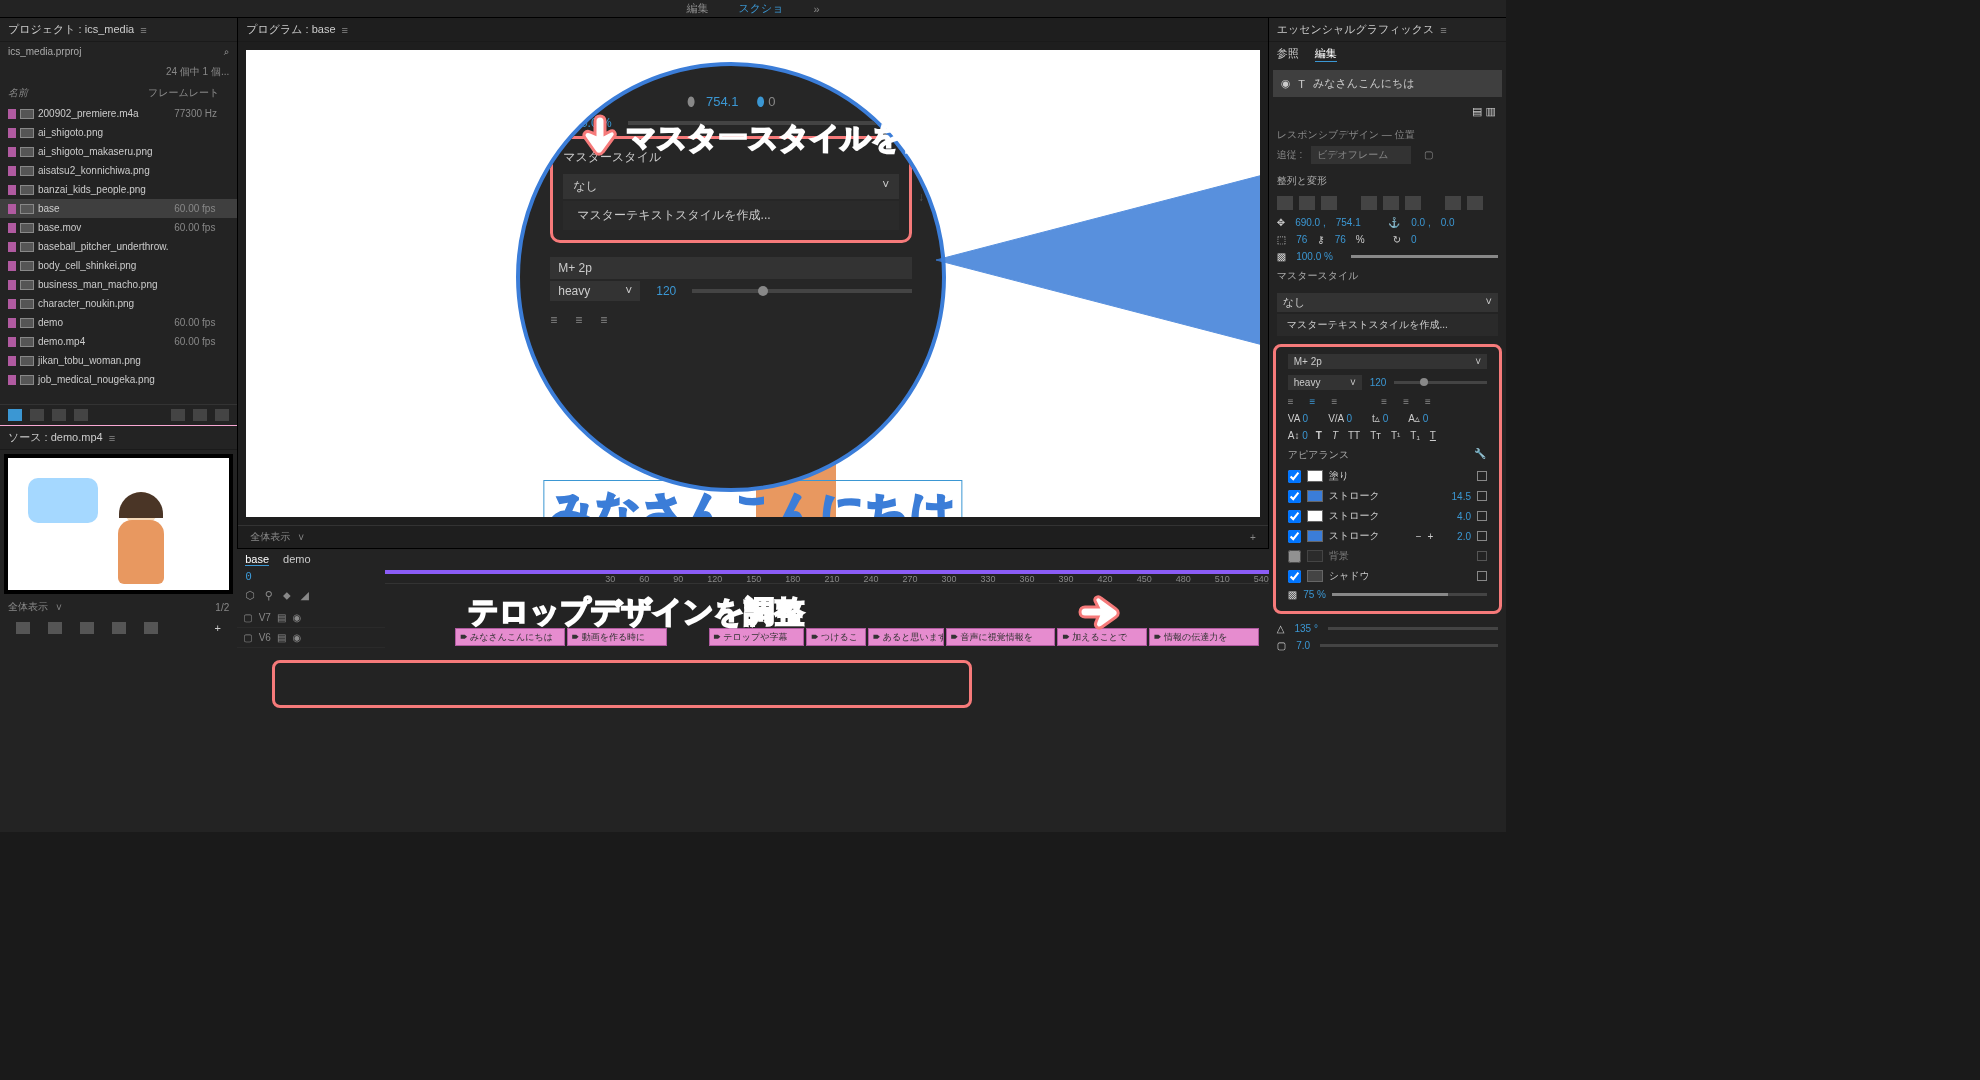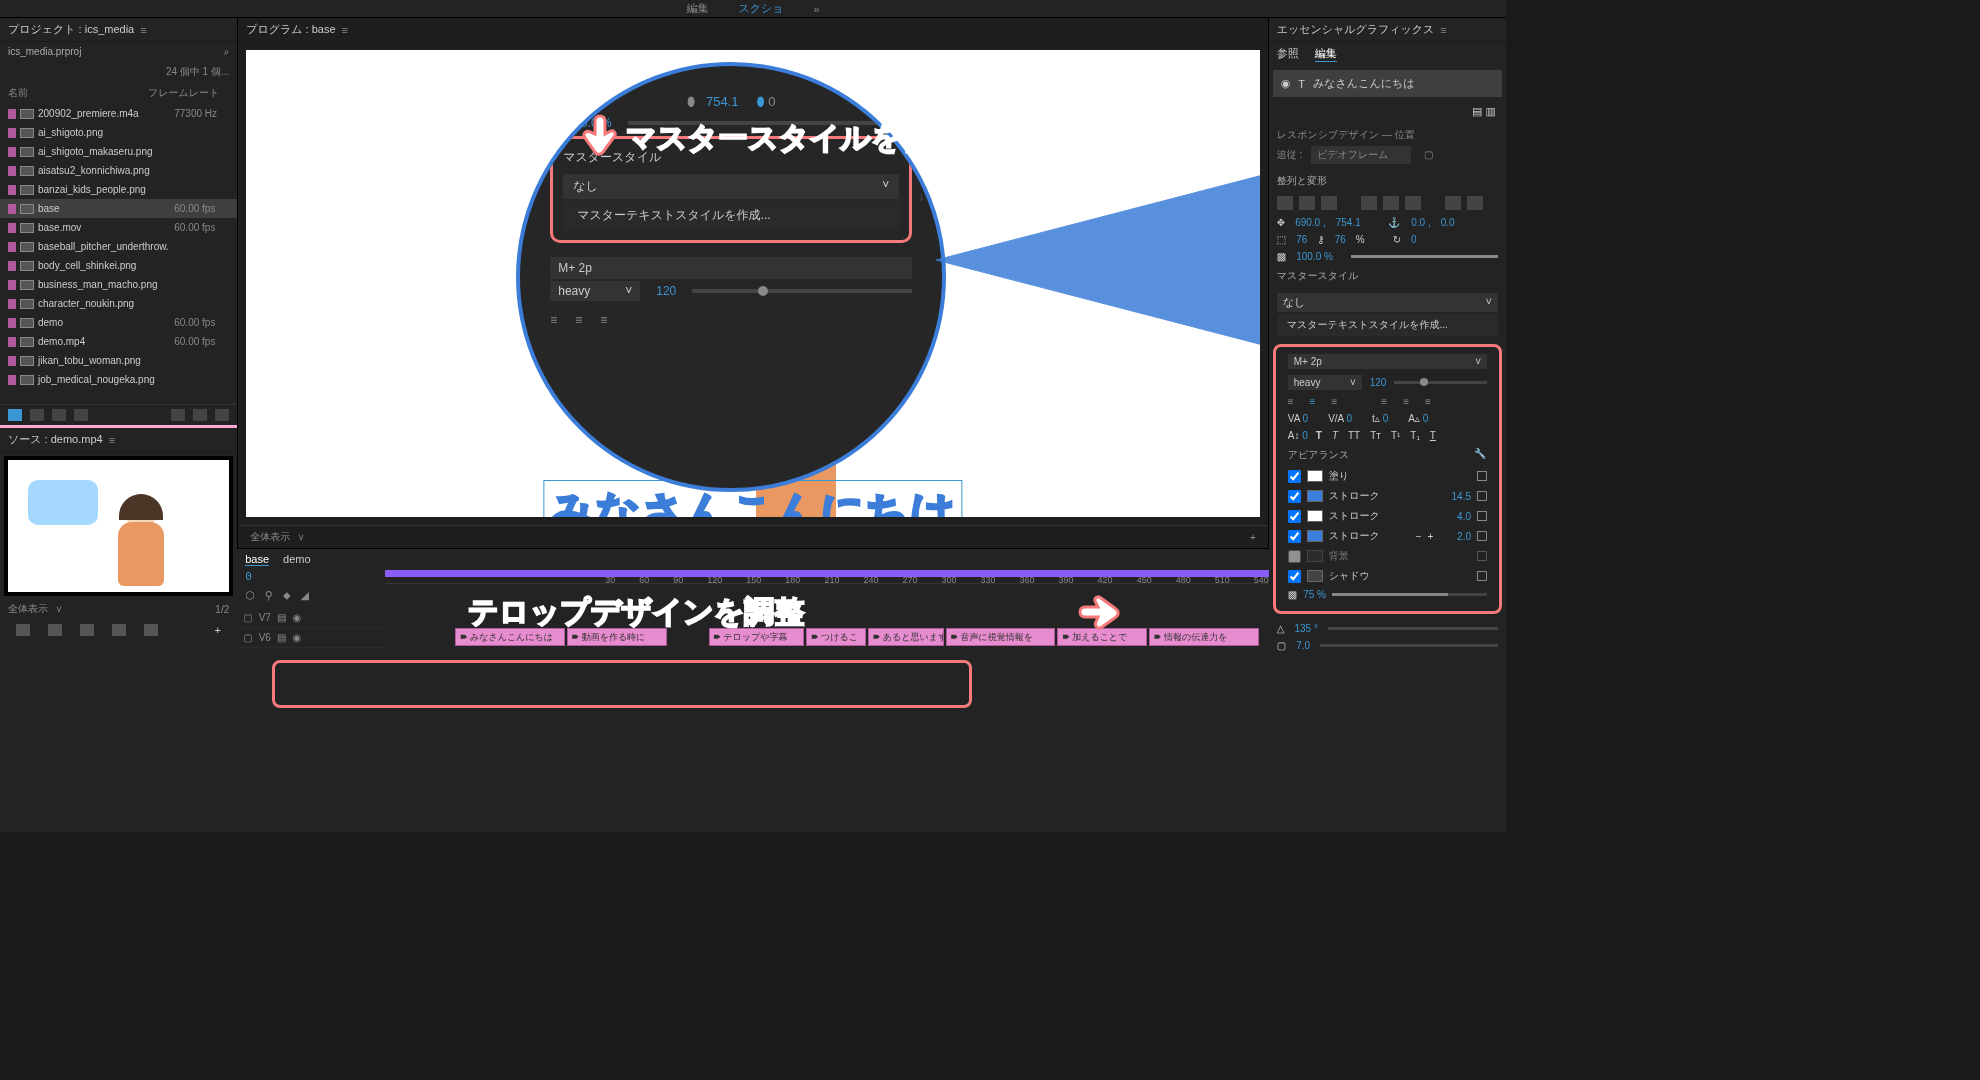--- a/index.html
+++ b/index.html
@@ -12,53 +12,53 @@
 .center-col { flex:1; display:flex; flex-direction:column; background:#1e1e1e; }
 .right-col { width: 260px; background:#232323; display:flex; flex-direction:column; }
 
 .panel-header { padding:4px 8px; font-size:11px; color:#ccc; display:flex; align-items:center; gap:6px; border-bottom:1px solid #1a1a1a; }
 .panel-header .menu-icon { color:#888; }
 
 .project-panel { flex:0 0 auto; }
 .proj-name { padding:4px 8px; font-size:10px; color:#aaa; display:flex; justify-content:space-between; }
 .proj-sub { padding:3px 8px; font-size:10px; color:#888; text-align:right; }
 .proj-cols { display:flex; padding:4px 8px; font-size:10px; color:#888; }
-.proj-cols .c1 { width:140px; }
+.proj-cols .c1 { width:140px;font-style:italic; }
 
 .asset-list { height: 300px; overflow-y:auto; }
 .asset-row { display:flex; align-items:center; padding:2px 8px; font-size:10px; height:19px; }
 .asset-row.selected { background:#3f3f3f; }
 .asset-row .chip { width:8px; height:10px; margin-right:4px; }
 .asset-row .icon { width:14px; height:10px; margin-right:4px; background:#555; border:1px solid #888; }
 .asset-row .nm { flex:1; color:#ccc; }
 .asset-row .fr { width:55px; color:#888; }
 
 .proj-toolbar { display:flex; gap:8px; padding:4px 8px; align-items:center; border-top:1px solid #333; }
 .proj-toolbar .ico { width:14px; height:12px; background:#444; }
 .proj-toolbar .accent { background:#3b97d3; }
 
-.source-panel { border-top:3px solid #f9a8d4; }
+.source-panel { border-top:1px solid #f9a8d4; }
 .source-view { height:140px; background:#000; margin:4px; position:relative; }
 .source-inner { position:absolute; inset:4px; background:#fff; overflow:hidden; }
 .cloud { position:absolute; left:20px; top:20px; width:70px; height:45px; border-radius:10px; background:#a5d8ff; }
 .source-ctrl { display:flex; align-items:center; gap:8px; padding:2px 8px; font-size:10px; color:#888; }
 .transport { display:flex; justify-content:center; gap:18px; padding:6px 0; }
 .transport .btn { width:14px; height:12px; background:#555; }
 
 .program-panel { height: 530px; display:flex; flex-direction:column; border-right:1px solid #000; border-left:1px solid #000; }
 .program-canvas { flex:1; margin:8px; background:#fff; position:relative; overflow:hidden; }
 .text-overlay { position:absolute; left:50%; top:430px; transform:translateX(-50%); font-size:44px; font-weight:800; color:#fff; -webkit-text-stroke:3px #3b7dd8; border:1px solid #3b97d3; padding:2px 6px; }
 .program-ctrl { display:flex; align-items:center; gap:8px; padding:4px 12px; font-size:10px; color:#888; border-top:1px solid #333; }
 
 .timeline { flex:1; background:#232323; border-top:1px solid #000; position:relative; }
 .tl-tabs { display:flex; padding:4px 8px; gap:14px; font-size:11px; }
 .tl-tabs .active { color:#fff; border-bottom:1px solid #3b97d3; }
 .tl-controls { display:flex; gap:10px; padding:6px 8px; color:#888; }
 .tc { color:#3b97d3; font-family:monospace; font-size:11px; padding:0 8px; }
-.tl-ruler { display:flex; padding-left:220px; gap:24px; font-size:9px; color:#888; height:14px; border-top:7px solid #8b5cf6; border-bottom:1px solid #333; align-items:center; }
+.tl-ruler { display:flex; padding-left:220px; gap:24px; font-size:9px; color:#888; height:14px; border-top:4px solid #8b5cf6; border-bottom:1px solid #333; align-items:center; }
 .tl-body { display:flex; }
 .track-heads { width:148px; display:flex; flex-direction:column; }
 .track-head { height:20px; display:flex; align-items:center; gap:6px; padding:0 6px; font-size:10px; color:#888; border-bottom:1px solid #2a2a2a; }
 .tracks { flex:1; position:relative; }
 .clip-track { position:absolute; left:70px; right:10px; top:20px; height:18px; display:flex; gap:2px; }
 .clip { background:#e68ccf; border:1px solid #b05aa0; font-size:9px; color:#333; padding:1px 4px; white-space:nowrap; overflow:hidden; }
 
 
 .eg-tabs { display:flex; gap:16px; padding:4px 8px; font-size:11px; }
 .eg-tabs .active { color:#fff; border-bottom:1px solid #3b97d3; }

